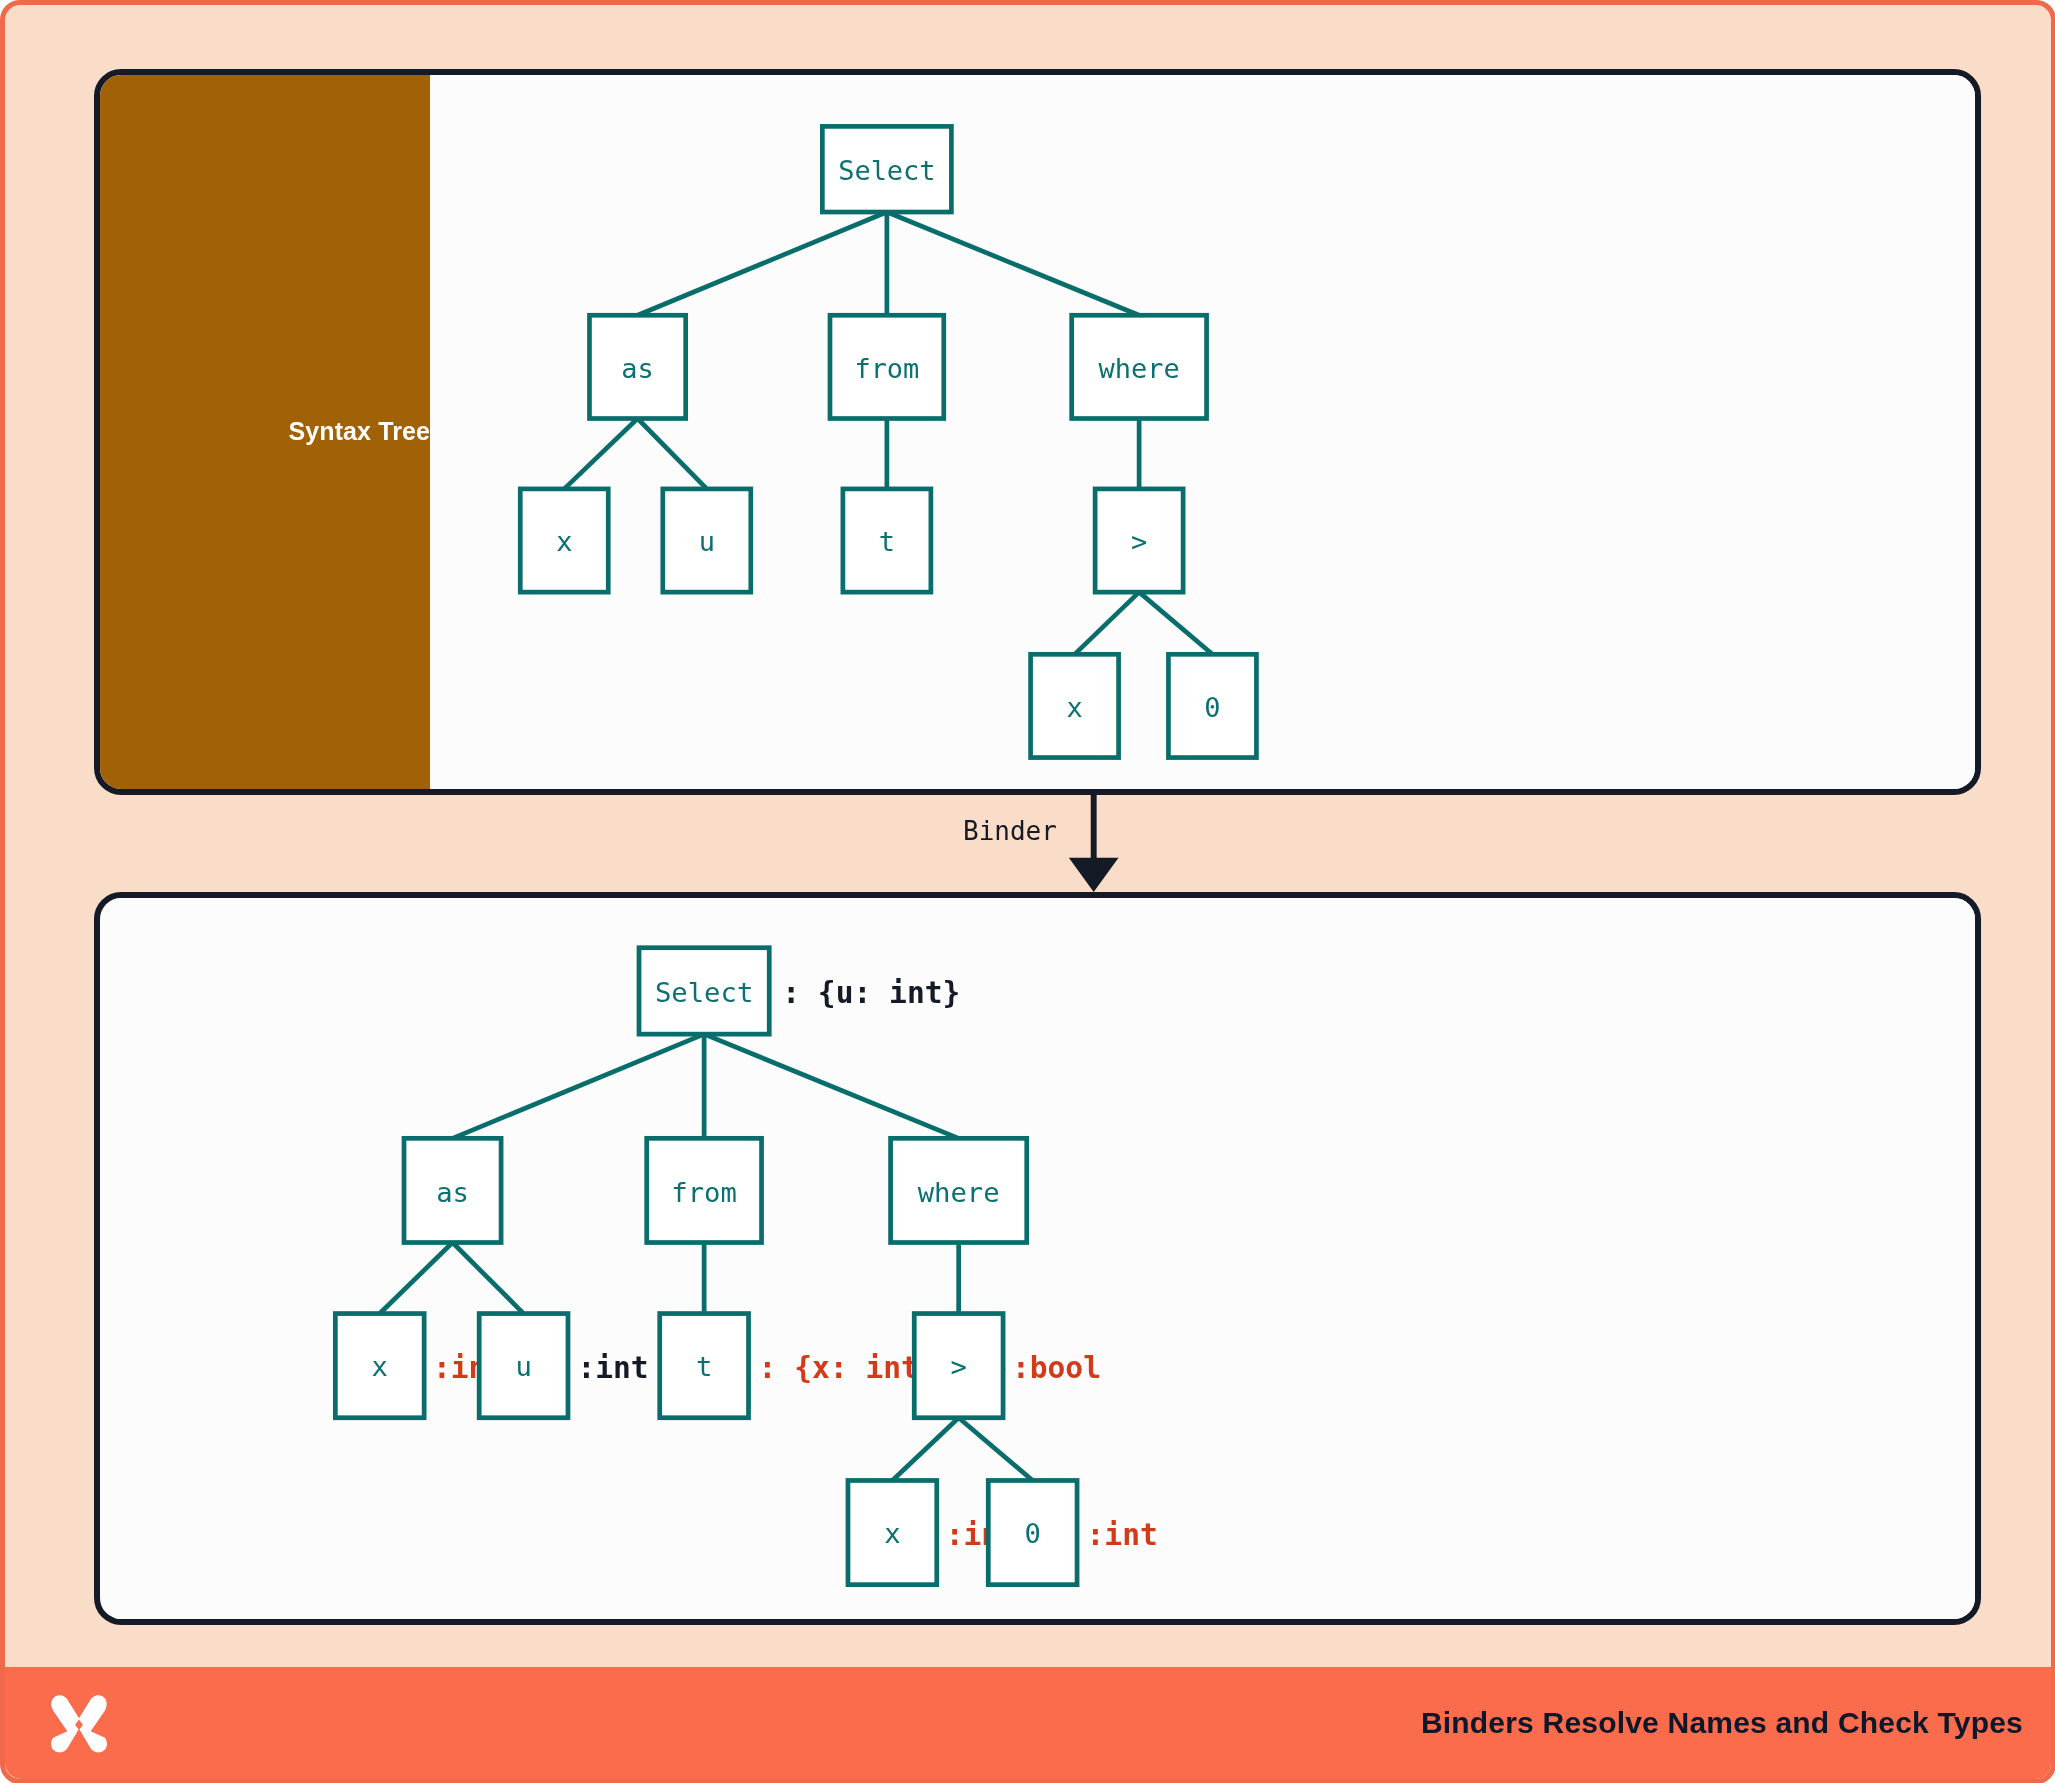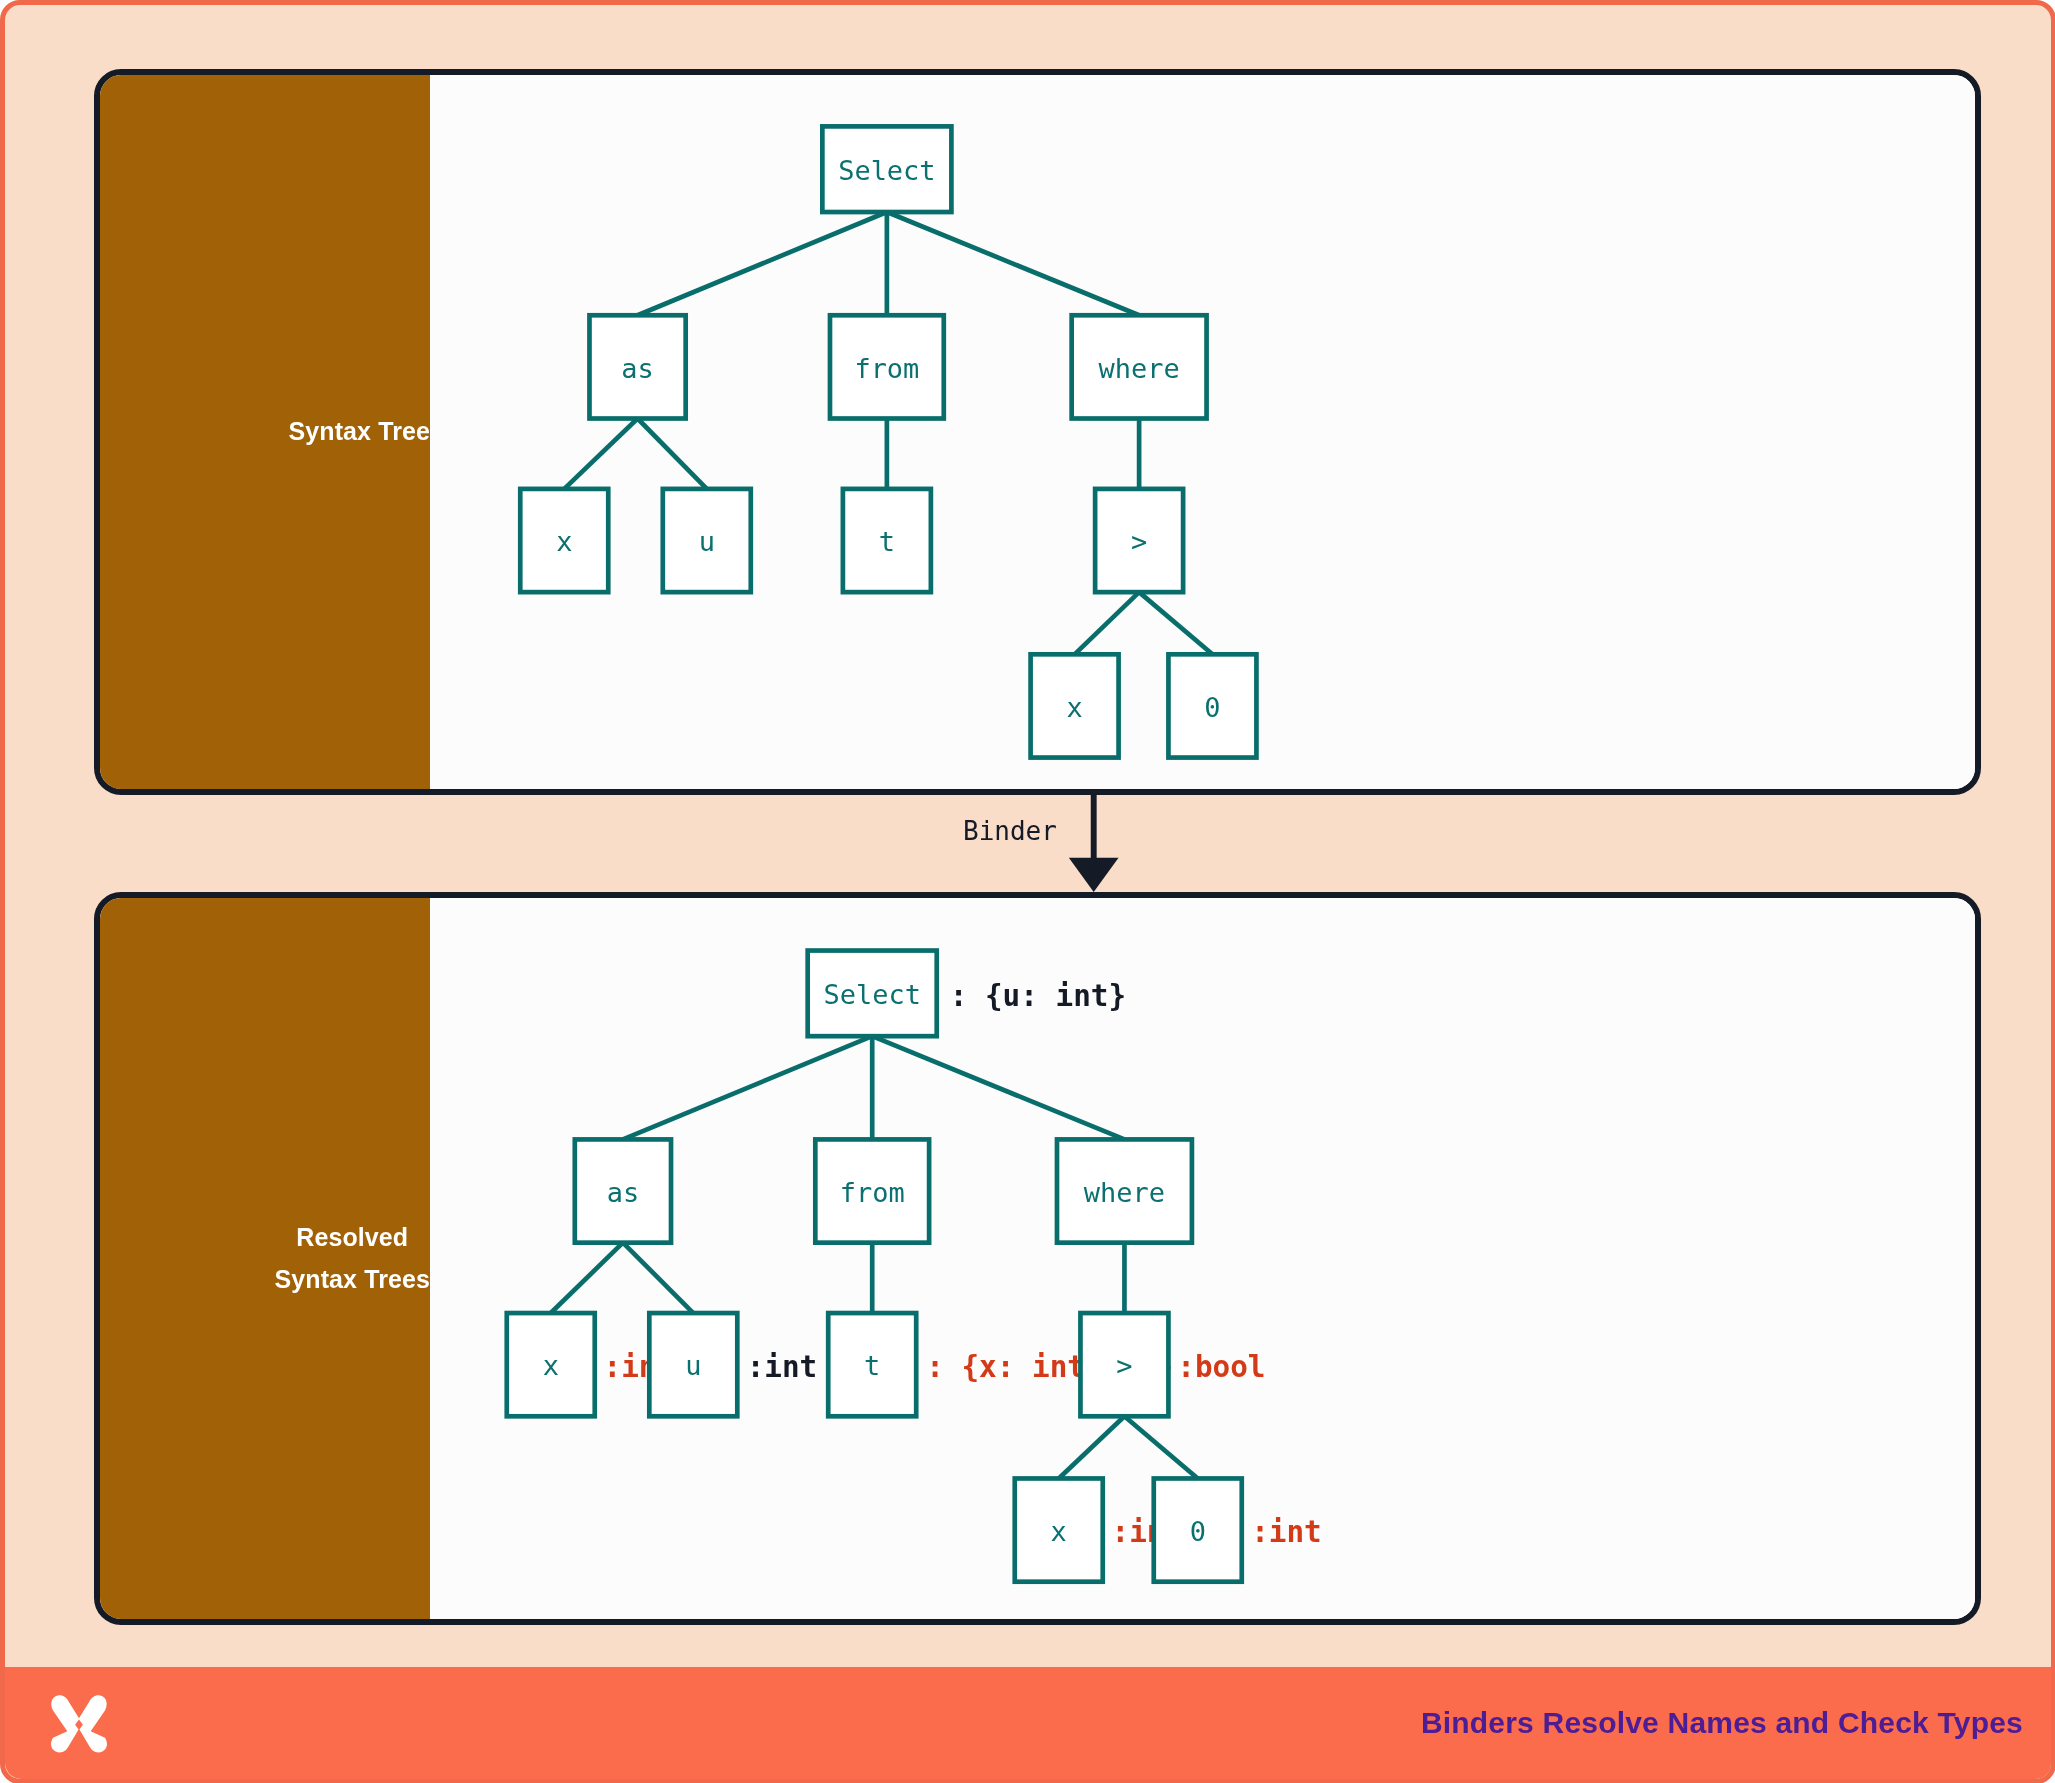--- a/index.html
+++ b/index.html
@@ -130,21 +130,21 @@
     background: #FA6C4C;
     border-bottom-left-radius: 16.6px;
     border-bottom-right-radius: 16.6px;
     display: flex;
     align-items: center;
     justify-content: space-between;
     padding: 0 38px 0 41px;
     box-sizing: border-box;
   }
   #footer-caption {
-    color: #4c1d95;
+    color: #0f172a;
     font-size: 30px;
     font-weight: bold;
     letter-spacing: 0.2px;
   }
   #logo-mark { width: 66px; height: 65px; display: block; }
 </style>
 </head>
 <body>
 
 <div id="frame">
@@ -214,26 +214,20 @@
 
   <div id="binder-zone">
     <svg viewBox="0 0 3190 164" preserveAspectRatio="none">
       <line x1="1690" y1="0" x2="1690" y2="120" stroke="#141A26" stroke-width="10"></line>
       <polygon points="1690,164 1648,106 1732,106" fill="#141A26"></polygon>
     </svg>
   </div>
   <div id="binder-label">Binder</div>
 
   <div class="panel" id="panel-bottom">
-    <div class="panel-sidebar">
-      <div class="sb-label">
-        <div>Resolved</div>
-        <div>Syntax Trees</div>
-      </div>
-    </div>
     <div class="panel-canvas">
       <svg viewBox="0 0 2610 1218" preserveAspectRatio="xMidYMid meet">
 
         <g>
           <line class="edge" x1="730" y1="230" x2="305" y2="406"></line>
           <line class="edge" x1="730" y1="230" x2="730" y2="406"></line>
           <line class="edge" x1="730" y1="230" x2="1160" y2="406"></line>
           <line class="edge" x1="305" y1="582" x2="182" y2="702"></line>
           <line class="edge" x1="305" y1="582" x2="425" y2="702"></line>
           <line class="edge" x1="730" y1="582" x2="730" y2="702"></line>

